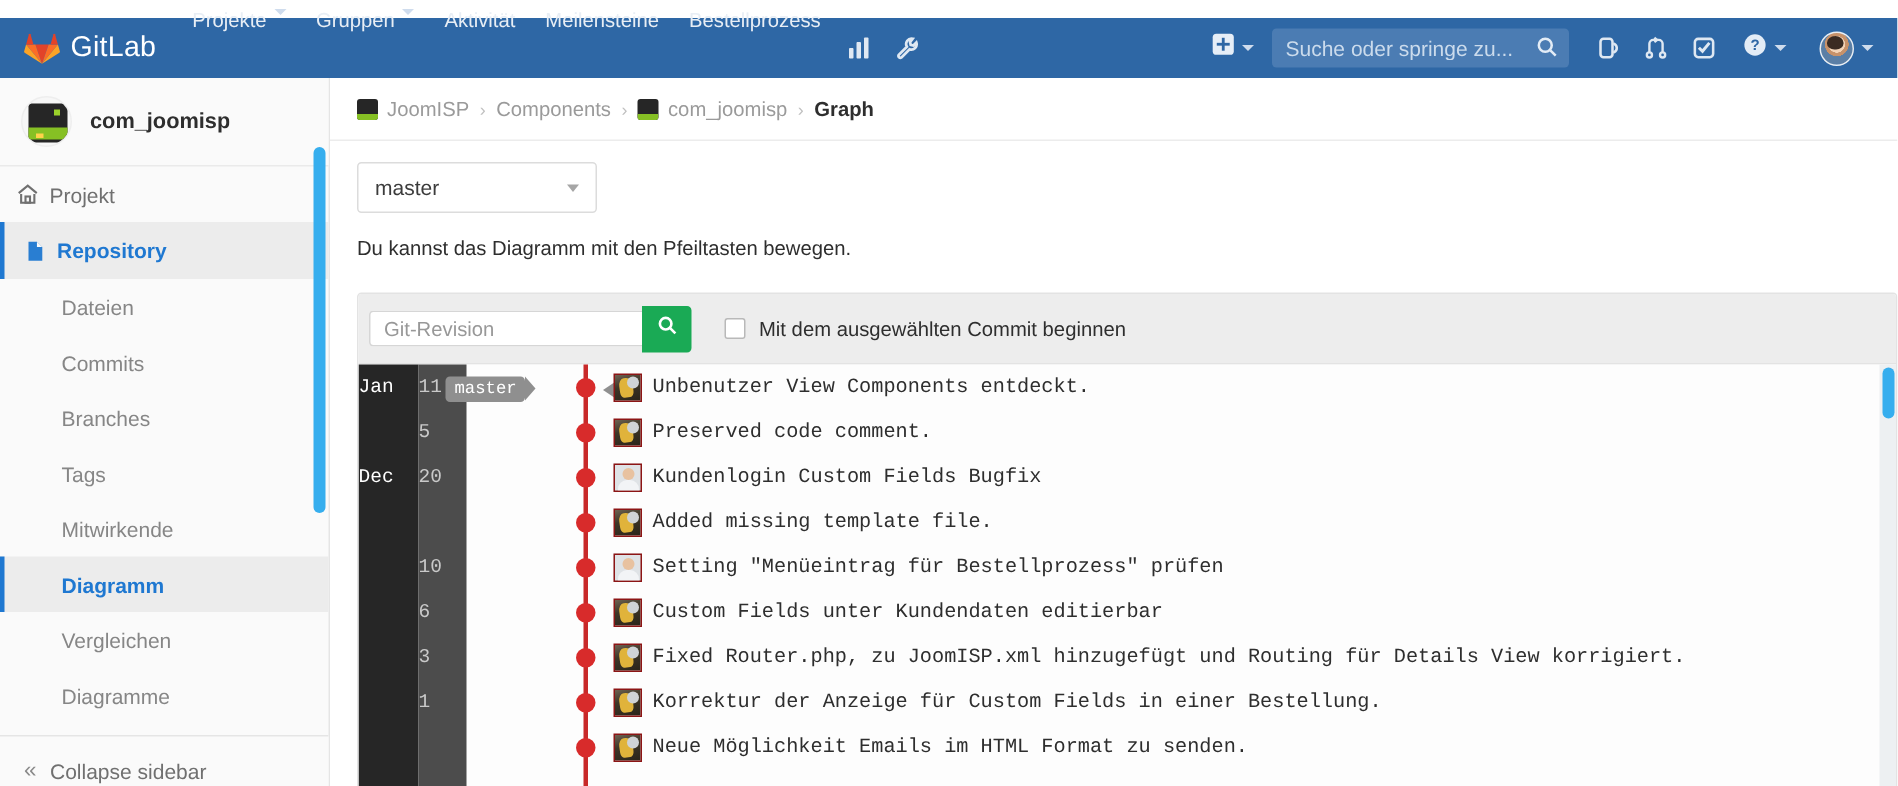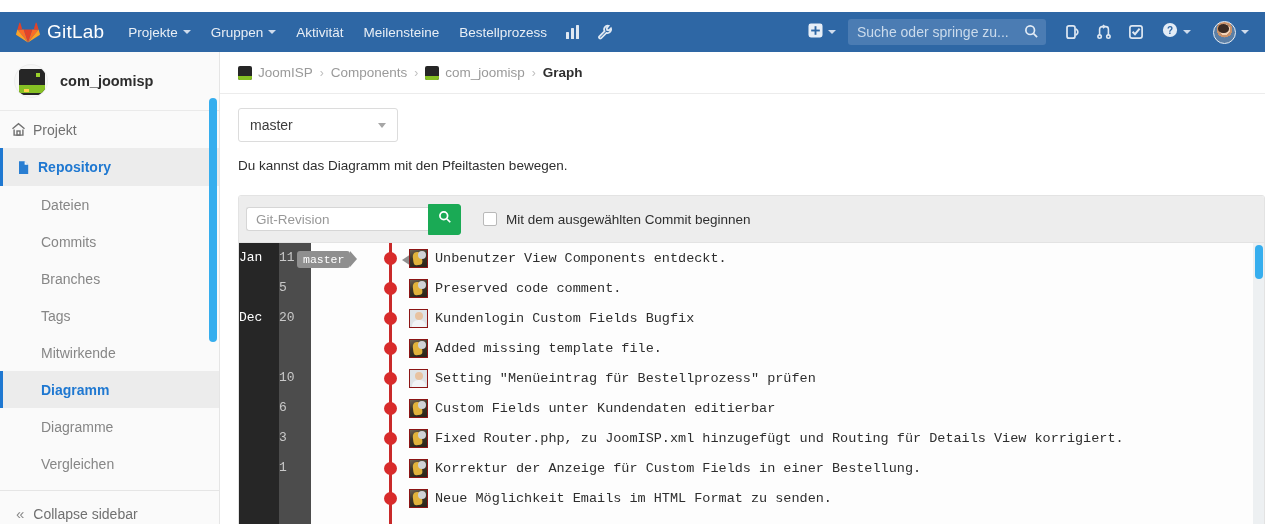--- a/index.html
+++ b/index.html
@@ -16,21 +16,21 @@
     background: #2e67a5; display: flex; align-items: center;
   }
   .nav-logo { display: flex; align-items: center; padding: 0 14px 0 16px; height: 40px; cursor: pointer; }
   .nav-logo svg { display: block; }
   .nav-logo .brand {
     color: #fff; font-size: 19px; letter-spacing: .2px; margin-left: 7px; font-weight: 400;
   }
   .nav-links { display: flex; align-items: center; height: 40px; }
   .nav-item {
     color: #e8eef5; font-size: 13.5px; padding: 0 10px; height: 52px;
-    display: flex; align-items: center; cursor: pointer; white-space: nowrap;
+    display: flex; cursor: pointer; white-space: nowrap;
   }
   .caret {
     display: inline-block; width: 0; height: 0; margin-left: 5px;
     border-left: 4px solid transparent; border-right: 4px solid transparent;
     border-top: 4.5px solid #cfdced;
   }
   .nav-icon-btn {
     height: 40px; width: 32px; display: flex; align-items: center; justify-content: center;
     cursor: pointer;
   }
@@ -404,24 +404,24 @@
     <div class="sb-sub">
       <span>Tags</span>
     </div>
     <div class="sb-sub">
       <span>Mitwirkende</span>
     </div>
     <div class="sb-sub active">
       <span>Diagramm</span>
     </div>
     <div class="sb-sub">
+      <span>Vergleichen</span>
+    </div>
+    <div class="sb-sub">
       <span>Diagramme</span>
-    </div>
-    <div class="sb-sub">
-      <span>Vergleichen</span>
     </div>
 
     <div class="sb-scroll-track">
       <div class="sb-scroll"></div>
     </div>
 
     <div class="sb-collapse">
       <span class="chevs">«</span>
       <span>Collapse sidebar</span>
     </div>

